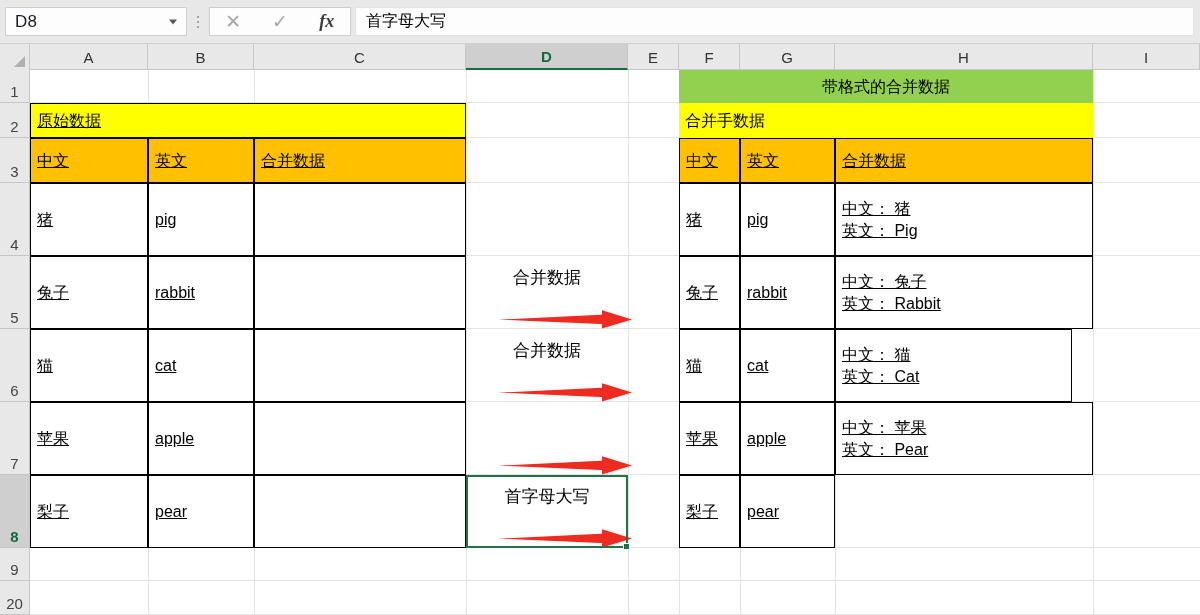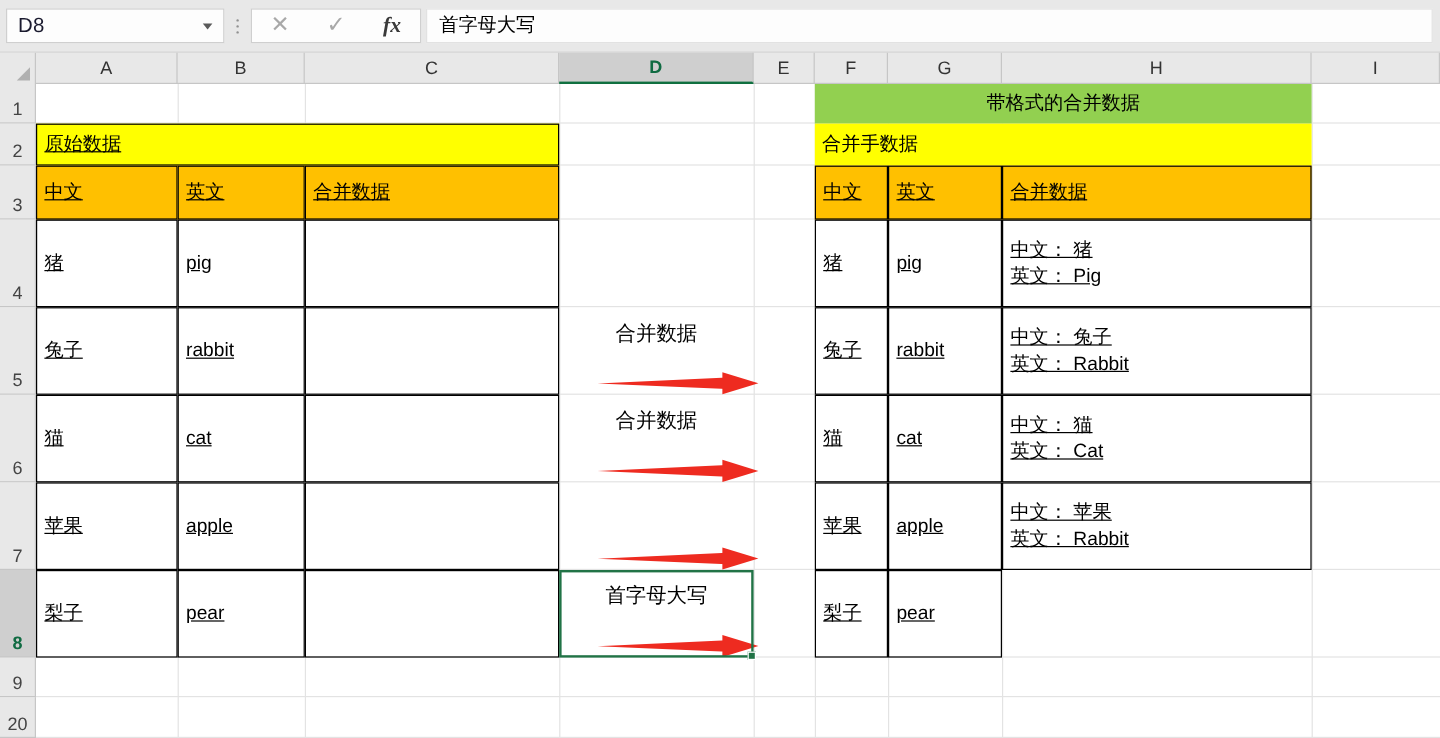--- a/index.html
+++ b/index.html
@@ -237,26 +237,26 @@
       <div class="cell bord" style="left: 649px; top: 113px; width: 61px; height: 73px;">猪</div>
       <div class="cell bord" style="left: 710px; top: 113px; width: 95px; height: 73px;">pig</div>
       <div class="cell bord two-line" style="left: 805px; top: 113px; width: 258px; height: 73px;">中文： 猪
 英文： Pig</div>
       <div class="cell bord" style="left: 649px; top: 186px; width: 61px; height: 73px;">兔子</div>
       <div class="cell bord" style="left: 710px; top: 186px; width: 95px; height: 73px;">rabbit</div>
       <div class="cell bord two-line" style="left: 805px; top: 186px; width: 258px; height: 73px;">中文： 兔子
 英文： Rabbit</div>
       <div class="cell bord" style="left: 649px; top: 259px; width: 61px; height: 73px;">猫</div>
       <div class="cell bord" style="left: 710px; top: 259px; width: 95px; height: 73px;">cat</div>
-      <div class="cell bord two-line" style="left: 805px; top: 259px; width: 258px; height: 73px;">中文： 猫
+      <div class="cell bord two-line" style="left: 805px; top: 259px; width: 237px; height: 73px;">中文： 猫
 英文： Cat</div>
       <div class="cell bord" style="left: 649px; top: 332px; width: 61px; height: 73px;">苹果</div>
       <div class="cell bord" style="left: 710px; top: 332px; width: 95px; height: 73px;">apple</div>
       <div class="cell bord two-line" style="left: 805px; top: 332px; width: 258px; height: 73px;">中文： 苹果
-英文： Rabbit</div>
+英文： Pear</div>
       <div class="cell bord" style="left: 649px; top: 405px; width: 61px; height: 73px;">梨子</div>
       <div class="cell bord" style="left: 710px; top: 405px; width: 95px; height: 73px;">pear</div>
       <div class="cell ctr" style="left: 436px; top: 186px; width: 162px; height: 45.26px; font-size: 17px;">合并数据</div>
       <svg class="arrow" width="152" height="26" viewBox="0 0 152 26" style="left: 468px; top: 237.1px;">
         <path d="M0,12.6 L108,7.6 L108,17.2 Z" fill="#EE2B20"></path>
         <path d="M104,3.2 L104,21.6 L134,12.4 Z" fill="#EE2B20"></path>
       </svg>
       <div class="cell ctr" style="left: 436px; top: 259px; width: 162px; height: 45.26px; font-size: 17px;">合并数据</div>
       <svg class="arrow" width="152" height="26" viewBox="0 0 152 26" style="left: 468px; top: 310.1px;">
         <path d="M0,12.6 L108,7.6 L108,17.2 Z" fill="#EE2B20"></path>

